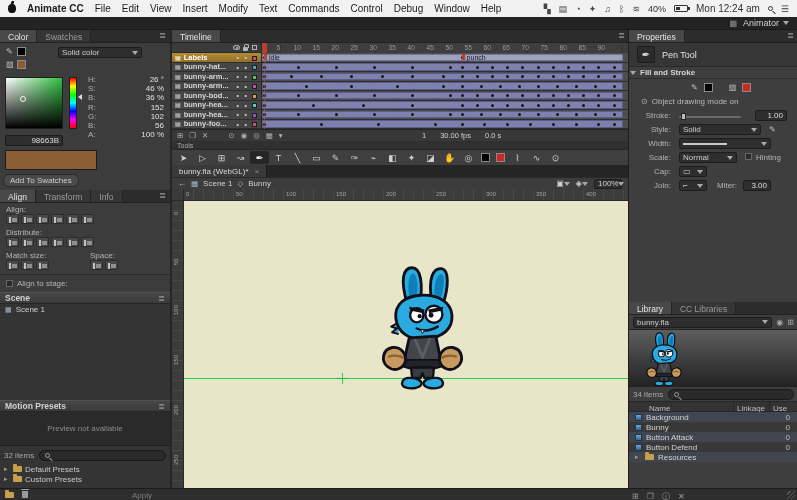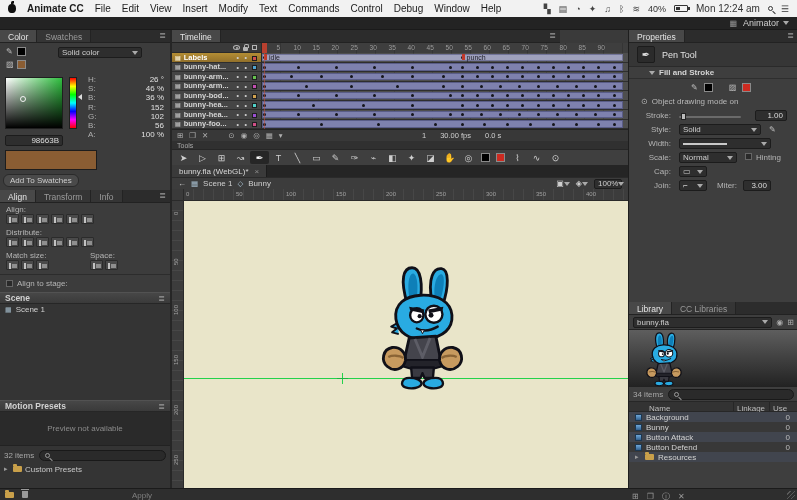--- a/index.html
+++ b/index.html
@@ -85,21 +85,21 @@
   #mp-preview { position:absolute; left:0; top:0; width:170px; height:34px; background:#2a2a2a; border-bottom:1px solid #222;
     display:flex; align-items:center; justify-content:center; color:#8b8b8b; }
   #mp-countrow { position:absolute; left:0; top:36px; width:170px; height:14px; display:flex; align-items:center; gap:5px; padding:0 4px; }
   #mp-count { color:#a8a8a8; }
   #mp-search { flex:1; }
   #preset-list { position:absolute; left:0; top:52px; width:170px; }
   .tree-row { height:10px; display:flex; align-items:center; gap:3px; padding:0 4px; color:#c9c9c9; }
   .tw { color:#9a9a9a; font-size:7px; width:6px; }
   
   #timeline { position:absolute; left:172px; top:30px; width:456px; height:111px; background:#3a3a3a; }
-  #tl-tabbar { position:absolute; left:0; top:0; width:388px; height:13px; }
+  #tl-tabbar { position:absolute; left:0; top:0; width:457px; height:13px; }
   #tl-head { position:absolute; left:0; top:13px; width:456px; height:10px; background:#3a3a3a; border-bottom:1px solid #2a2a2a; }
   #tl-colicons { position:absolute; left:0; top:0; width:90px; height:10px; border-right:1px solid #2a2a2a; }
   .eye { position:absolute; top:2px; width:7px; height:5px; border:1px solid #b5b5b5; border-radius:50%; }
   .eye::after { content:""; position:absolute; left:1.5px; top:0.5px; width:2px; height:2px; background:#b5b5b5; border-radius:50%; }
   .lk { position:absolute; top:4px; width:5px; height:4px; background:#b5b5b5; border-radius:1px; }
   .lk::before { content:""; position:absolute; top:-3px; left:0.5px; width:3px; height:3px; border:1px solid #b5b5b5; border-bottom:none; border-radius:2px 2px 0 0; }
   .osq { position:absolute; top:2px; width:5px; height:5px; border:1px solid #b5b5b5; }
   #frame-ruler { position:absolute; left:90px; top:0; right:0; height:10px; color:#9d9d9d; font-size:6.5px;
     background:repeating-linear-gradient(90deg,#3e3e3e 0 18px,#353535 18px 19px); }
   .tick { position:absolute; top:1px; width:16px; text-align:center; }
@@ -156,21 +156,21 @@
   .cross-v { position:absolute; left:158px; top:172px; width:1px; height:11px; background:#24d24b; }
   .cross-h { position:absolute; left:153px; top:177px; width:11px; height:1px; background:#1bb540; }
   #bunny-stage { position:absolute; left:191px; top:64px; }
   
   #right { position:absolute; left:628px; top:30px; width:169px; height:458px; background:#3e3e3e; border-left:1px solid #1e1e1e; }
   #props-h { position:absolute; left:0; top:0; width:169px; height:13px; }
   #tool-row { position:absolute; left:0; top:13px; width:169px; height:24px; background:#363636; display:flex; align-items:center; gap:7px; padding:0 8px; border-bottom:1px solid #2a2a2a; }
   .tool-box { width:18px; height:17px; background:#2b2b2b; border:1px solid #1c1c1c; border-radius:2px; display:flex; align-items:center; justify-content:center; color:#e0e0e0; font-size:10px; }
   #tool-name { color:#e2e2e2; font-size:9px; }
   #fs-h { position:absolute; left:0; top:37px; width:169px; height:12px; background:#3e3e3e; border-bottom:1px solid #2e2e2e;
-    display:flex; align-items:center; gap:4px; padding:0 20px; color:#d5d5d5; font-weight:bold; }
+    display:flex; align-items:center; gap:4px; padding:0 1px; color:#d5d5d5; font-weight:bold; }
   #fs-swatches { position:absolute; left:0; top:49px; width:169px; height:16px; display:flex; align-items:center; gap:6px; padding:0 0 0 62px; }
   #obj-row { position:absolute; left:0; top:65px; width:169px; height:12px; display:flex; align-items:center; gap:4px; padding:0 12px; color:#b8b8b8; }
   .prow { position:absolute; left:0; width:169px; height:13px; }
   .plbl { position:absolute; left:0; top:2px; width:42px; text-align:right; color:#b5b5b5; }
   .slider-line { position:absolute; left:50px; top:7px; width:62px; height:2px; background:#6a6a6a; border-radius:1px; }
   .slider-knob { position:absolute; left:52px; top:4px; width:5px; height:7px; background:#bcbcbc; border:1px solid #222; }
   #lib-tabs { position:absolute; left:0; top:272px; width:169px; height:13px; }
   #lib-docrow { position:absolute; left:0; top:285px; width:169px; height:14px; display:flex; align-items:center; gap:4px; padding:0 4px; }
   #lib-doc { flex:1; }
   .lib-ic { color:#aaaaaa; font-size:8px; }
@@ -392,20 +392,25 @@
     <div id="mp-countrow">
       <span id="mp-count">32 items</span>
       <span id="mp-search" class="search">
           <span class="mag"></span>
         </span>
     </div>
     <div id="preset-list">
         <div class="tree-row">
           <span class="tw">▸</span>
           <span class="fold"></span>
+          <span>Default Presets</span>
+        </div>
+        <div class="tree-row">
+          <span class="tw">▸</span>
+          <span class="fold"></span>
           <span>Custom Presets</span>
         </div>
       </div>
   </div>
 </div>
 
 <div id="timeline">
   <div id="tl-tabbar" class="tabs">
     <span class="tab on">Timeline</span>
     <span class="pmenu" style="margin-left:auto;padding:1px 4px">≣</span>

